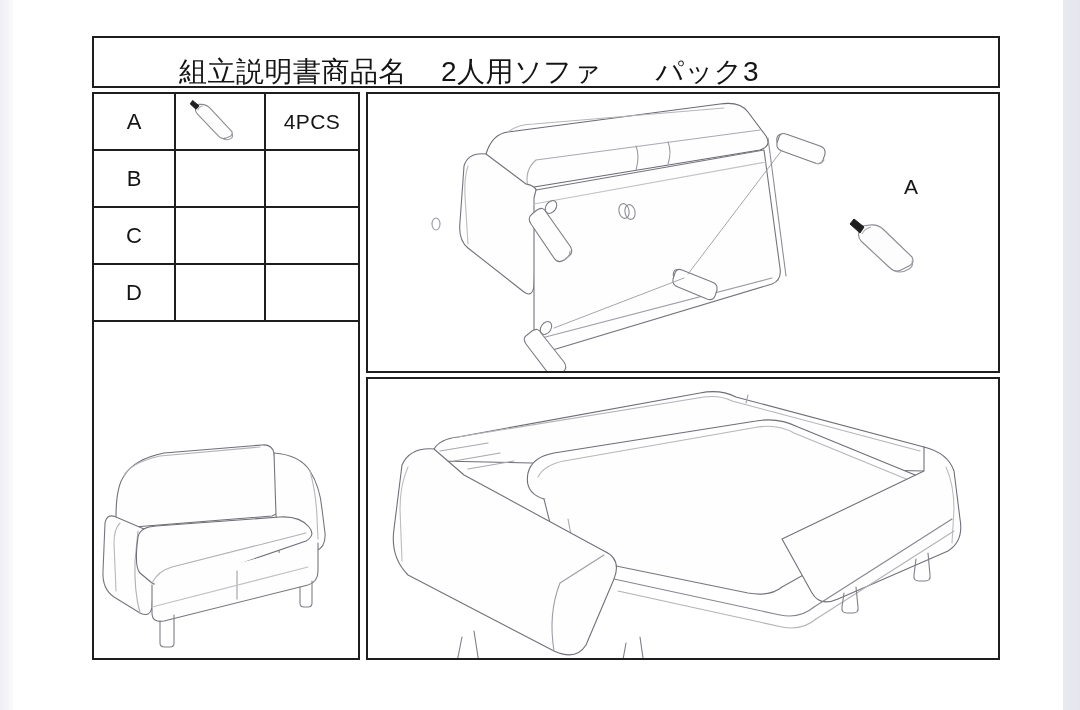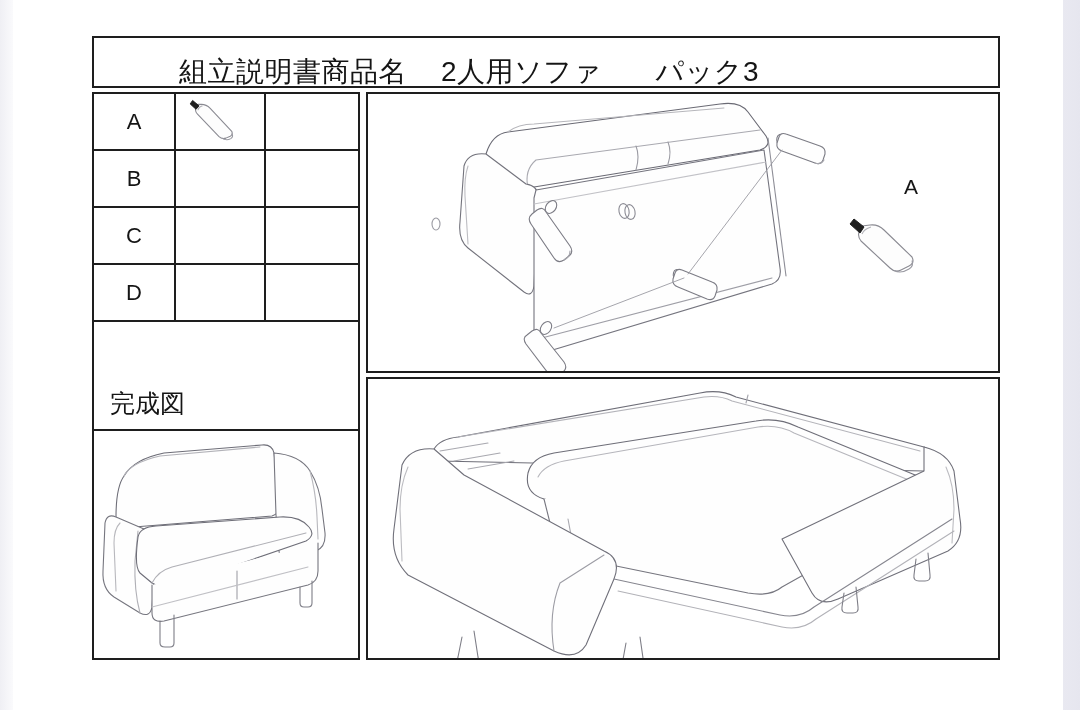--- a/index.html
+++ b/index.html
@@ -183,41 +183,41 @@
           <svg class="svg-art" viewBox="0 0 90 55">
             <g fill="none" stroke="#8a8a92" stroke-width="1.1" stroke-linejoin="round">
               <path d="M22 10 L20.5 13.5 Q19 17 22 20 L44 43 Q47 46 51 44.5 L55.5 42.5
                        Q58.5 41 57 37.5 L35 14 Q31 10 26 10 Z" fill="#fdfdfd"></path>
               <path d="M47 44.5 Q51.5 47.5 56 45 Q59 43.2 57.2 39.8" stroke="#9a9aa2"></path>
               <path d="M27 11.5 Q23 12.5 22.5 16" stroke="#b4b4ba"></path>
             </g>
             <path d="M17 6 L23.5 11.5 L20.5 15 L14.5 9.5 Z" fill="#1f1f1f" stroke="#1f1f1f" stroke-width="1"></path>
           </svg>
         </div>
+        <div class="tc-qty">4PCS</div>
       </div>
 
       <div class="trow" style="top:57px;">
         <div class="tc-code">B</div>
         <div class="tc-icon"></div>
         <div class="tc-qty"></div>
       </div>
 
       <div class="trow" style="top:114px;">
         <div class="tc-code">C</div>
         <div class="tc-icon"></div>
         <div class="tc-qty"></div>
       </div>
 
       <div class="trow" style="top:171px;">
         <div class="tc-code">D</div>
         <div class="tc-icon"></div>
         <div class="tc-qty"></div>
       </div>
 
-      <div class="row-finished">完成図</div>
 
       <div class="finished-art">
         <svg class="svg-art" viewBox="0 0 264 227" preserveAspectRatio="xMidYMid meet">
           <g fill="none" stroke="#8d8d95" stroke-width="1.1" stroke-linejoin="round" stroke-linecap="round">
 
             <path d="M22 86 Q22 56 30 45 Q40 28 70 22 L168 14 Q178 13 180 22
                      L186 72 Q187 82 178 85 L40 96 Q24 97 22 86 Z" fill="#fefefe" stroke="#6e6e78"></path>
             <path d="M30 45 Q36 32 66 25 L166 16" stroke="#b2b2b8"></path>
 
             <path d="M180 22 Q206 24 216 40 Q226 56 228 78 L231 102

